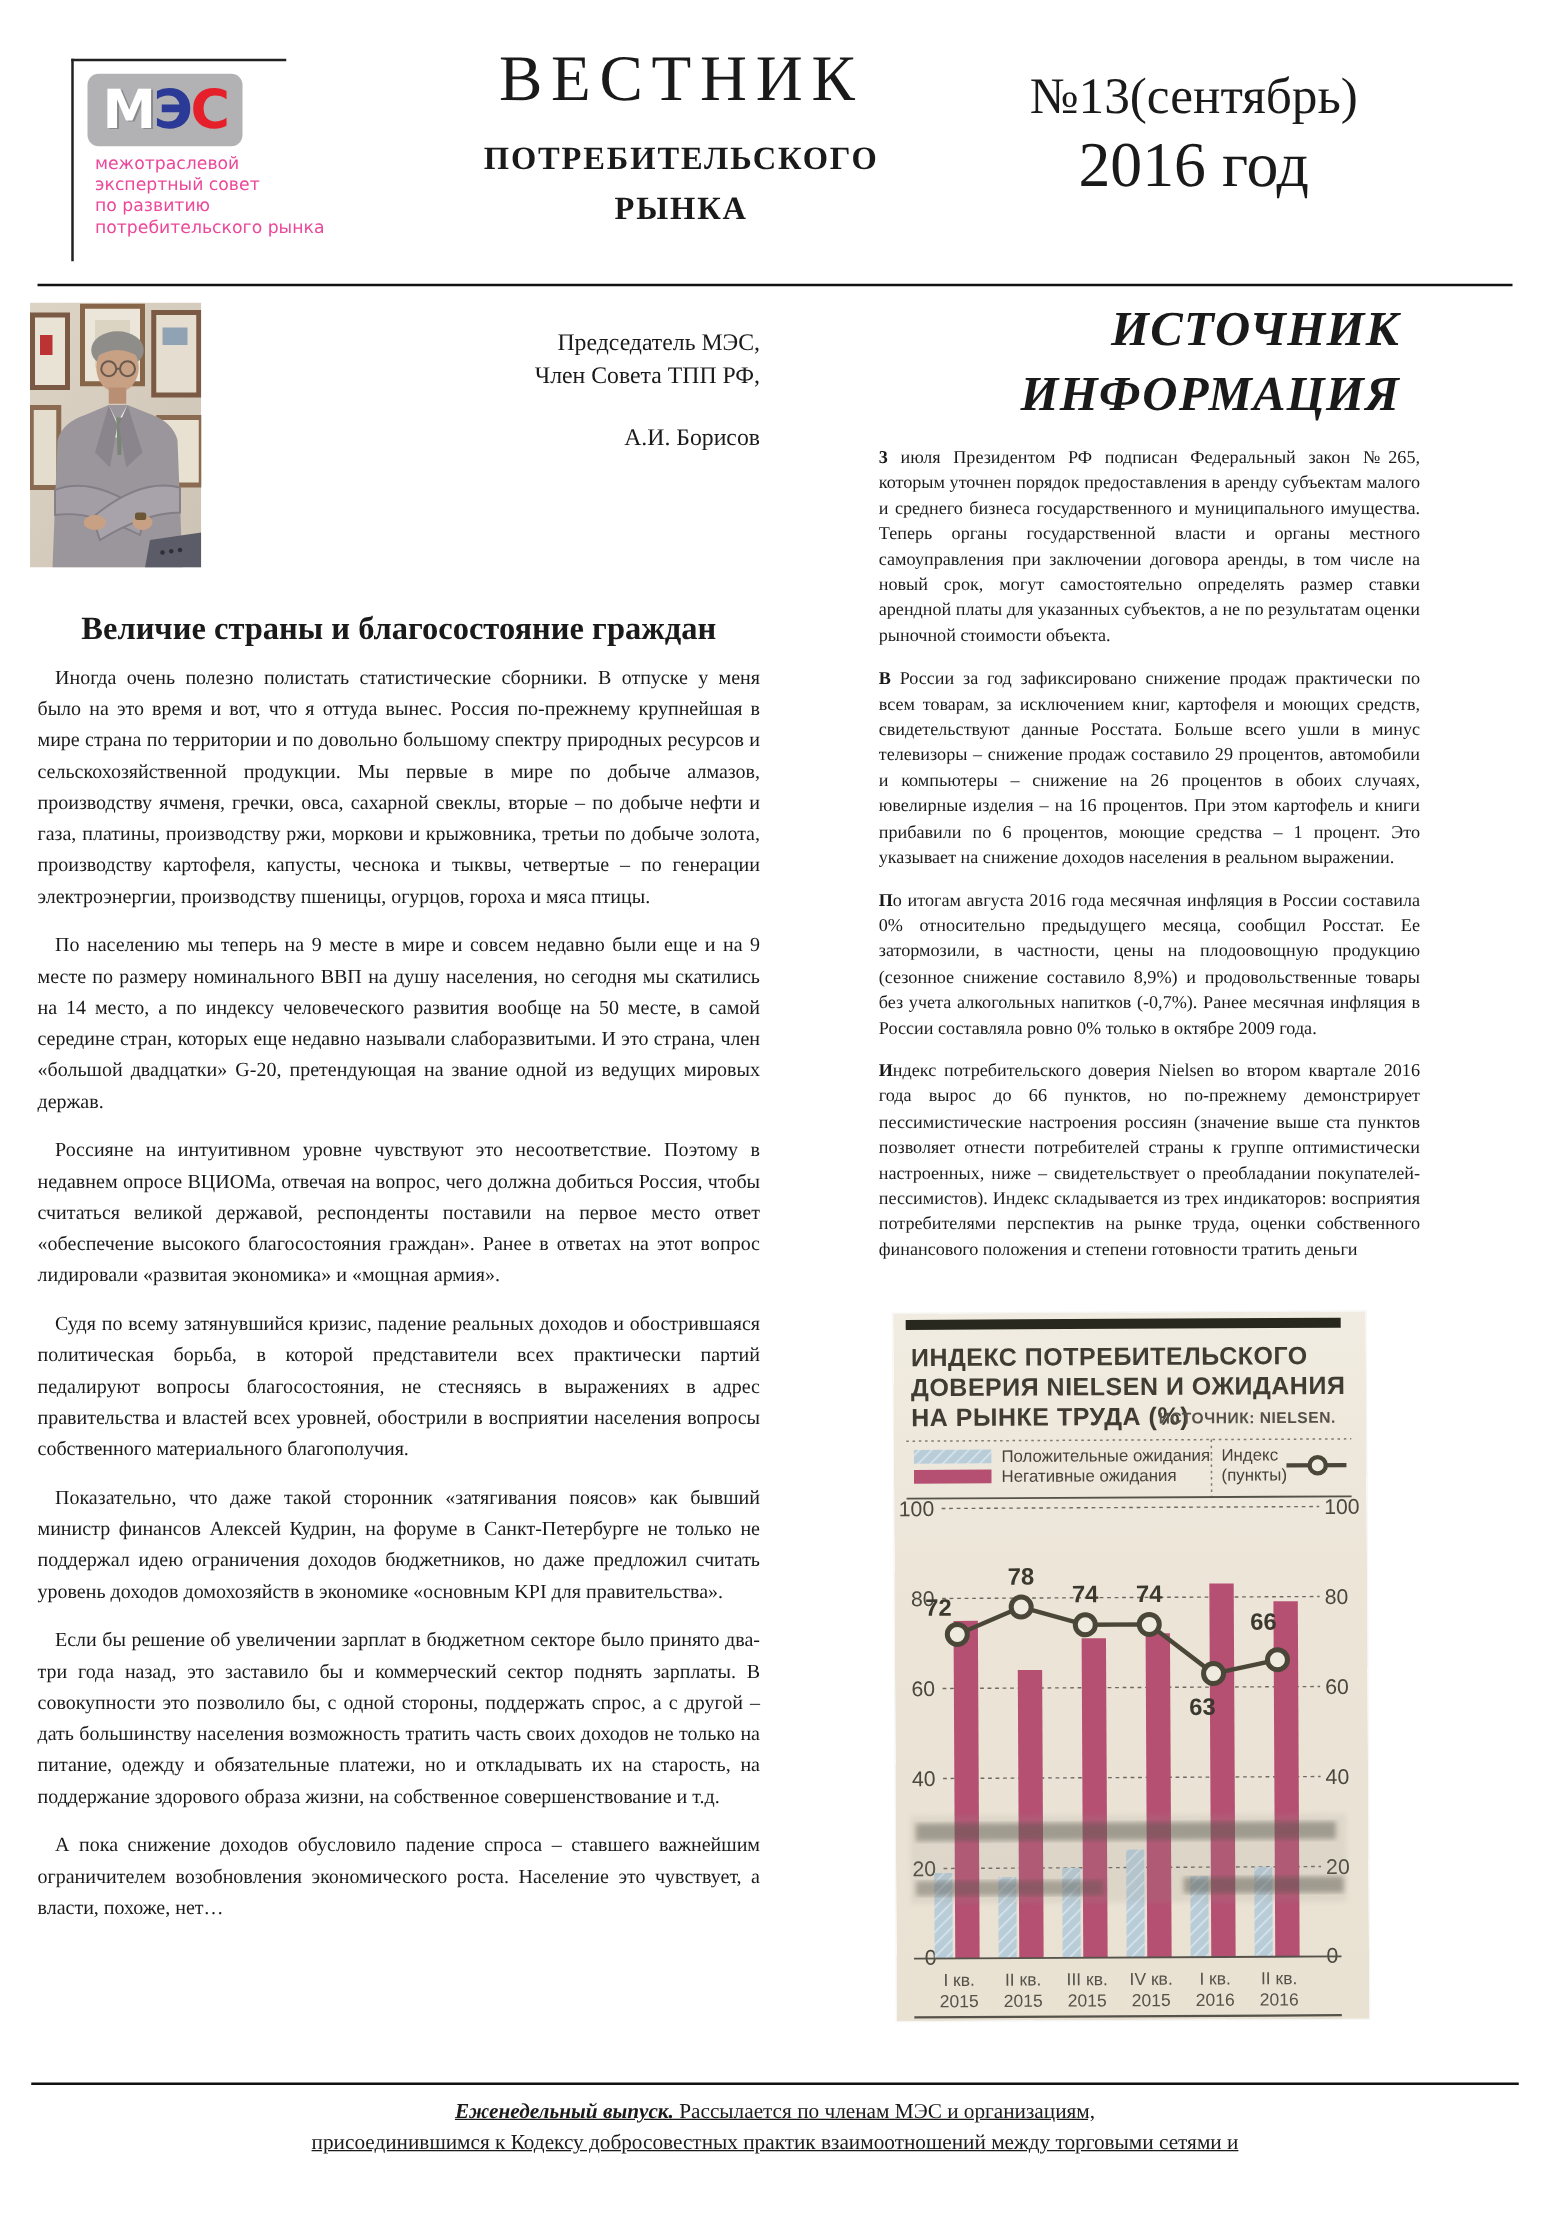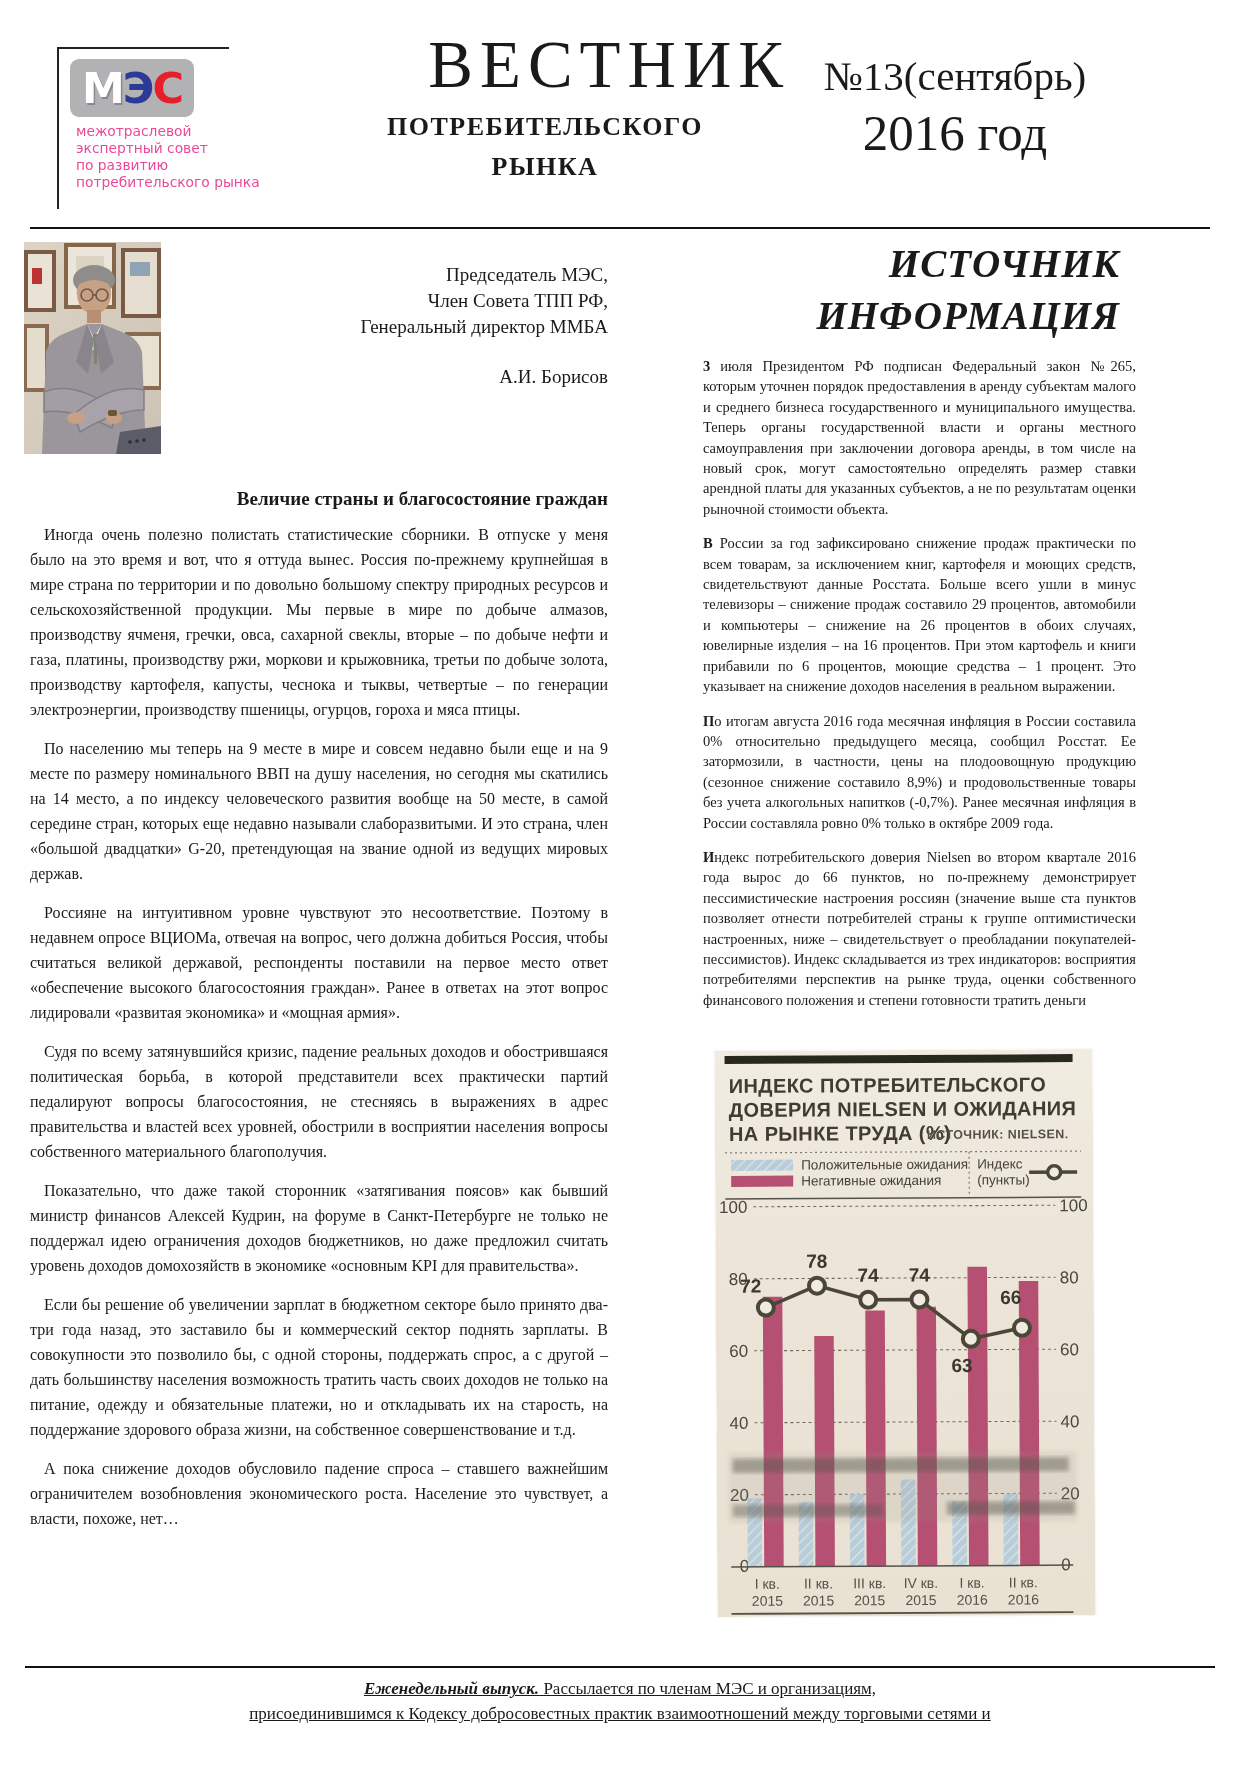--- a/index.html
+++ b/index.html
@@ -10,37 +10,37 @@
   .corner-top{position:absolute;left:57px;top:47px;width:172px;height:2px;background:#222;}
   .corner-left{position:absolute;left:57px;top:47px;width:2px;height:162px;background:#222;}
   .logo-box{position:absolute;left:70px;top:59px;width:124px;height:58px;background:#b2b2b4;
             border-radius:9px;display:flex;align-items:center;justify-content:center;
             font-family:"DejaVu Sans",sans-serif;font-weight:900;font-size:43px;letter-spacing:-2px;}
   .logo-m{color:#ffffff;text-shadow:1.5px 1.5px 0 #89898c;}
   .logo-e{color:#2b3a96;}
   .logo-s{color:#e6202a;}
   .logo-tagline{position:absolute;left:76px;top:123px;width:210px;
                 font-family:"DejaVu Sans",sans-serif;font-size:13.8px;line-height:17px;color:#ec4899;}
-  .mast-title{position:absolute;left:300px;top:24px;width:490px;text-align:right;
-              font-size:67px;letter-spacing:7px;line-height:80px;}
+  .mast-title{position:absolute;left:300px;top:24px;width:490px;text-align:center;
+              font-size:52px;letter-spacing:7px;line-height:80px;}
   .mast-sub1{position:absolute;left:300px;top:112px;width:490px;text-align:center;
              font-weight:bold;font-size:26px;letter-spacing:1.5px;}
   .mast-sub2{position:absolute;left:300px;top:152px;width:490px;text-align:center;
              font-weight:bold;font-size:26px;letter-spacing:1.5px;}
   .issue1{position:absolute;left:790px;top:52px;width:330px;text-align:center;font-size:41px;}
   .issue2{position:absolute;left:790px;top:104px;width:330px;text-align:center;font-size:51px;}
   .head-rule{position:absolute;left:30px;top:227px;width:1180px;height:2px;background:#111;}
 
   
   .col-left{position:absolute;left:30px;top:240px;width:578px;}
   .bio{position:relative;height:218px;}
   .bio-photo{position:absolute;left:-6px;top:2px;width:137px;height:212px;}
   .bio-text{margin-left:175px;text-align:right;font-size:19px;line-height:26px;padding-top:22px;}
   .bio-author{margin-top:24px;font-size:19px;}
-  .article-title{text-align:right;font-weight:bold;font-size:19px;margin:30px 0 12px;}
+  .article-title{text-align:center;font-weight:bold;font-size:26px;margin:30px 0 12px;}
   .col-left p{font-size:16px;line-height:25px;text-align:justify;text-indent:14px;margin:0 0 14px;}
 
   
   .col-right{position:absolute;left:703px;top:238px;width:433px;}
   .section-title{ text-align:right;font-style:italic;font-weight:bold;font-size:39px;
                   line-height:52px;letter-spacing:1px;padding-right:16px;}
   .col-right .body{margin-top:14px;}
   .col-right p{font-size:14.5px;line-height:20.4px;text-align:justify;margin:0 0 14px;}
   .col-right .lead{font-weight:bold;}
 
@@ -131,21 +131,20 @@
 
         <path d="M96 190 L137 184 L137 212 L92 212 Z" fill="#5c5c68"></path>
         <circle cx="106" cy="200" r="1.8" fill="#2e2e36"></circle>
           <circle cx="113" cy="199" r="1.8" fill="#2e2e36"></circle>
           <circle cx="120" cy="198" r="1.8" fill="#2e2e36"></circle>
       </svg>
       <div class="bio-text">
         <div id="credentials">
             <div>Председатель МЭС,</div>
             <div>Член Совета ТПП РФ,</div>
-            <div>Генеральный директор ММБА</div>
           </div>
         <div class="bio-author">А.И. Борисов</div>
       </div>
     </div>
     <div class="article-title">Величие страны и благосостояние граждан</div>
     <div id="left-paragraphs">
         <p>Иногда очень полезно полистать статистические сборники. В отпуске у меня было на это время и вот, что я оттуда вынес. Россия по-прежнему крупнейшая в мире страна по территории и по довольно большому спектру природных ресурсов и сельскохозяйственной продукции. Мы первые в мире по добыче алмазов, производству ячменя, гречки, овса, сахарной свеклы, вторые – по добыче нефти и газа, платины, производству ржи, моркови и крыжовника, третьи по добыче золота, производству картофеля, капусты, чеснока и тыквы, четвертые – по генерации электроэнергии, производству пшеницы, огурцов, гороха и мяса птицы.</p>
         <p>По населению мы теперь на 9 месте в мире и совсем недавно были еще и на 9 месте по размеру номинального ВВП на душу населения, но сегодня мы скатились на 14 место, а по индексу человеческого развития вообще на 50 месте, в самой середине стран, которых еще недавно называли слаборазвитыми. И это страна, член «большой двадцатки» G-20, претендующая на звание одной из ведущих мировых держав.</p>
         <p>Россияне на интуитивном уровне чувствуют это несоответствие. Поэтому в недавнем опросе ВЦИОМа, отвечая на вопрос, чего должна добиться Россия, чтобы считаться великой державой, респонденты поставили на первое место ответ «обеспечение высокого благосостояния граждан». Ранее в ответах на этот вопрос лидировали «развитая экономика» и «мощная армия».</p>
         <p>Судя по всему затянувшийся кризис, падение реальных доходов и обострившаяся политическая борьба, в которой представители всех практически партий педалируют вопросы благосостояния, не стесняясь в выражениях в адрес правительства и властей всех уровней, обострили в восприятии населения вопросы собственного материального благополучия.</p>

